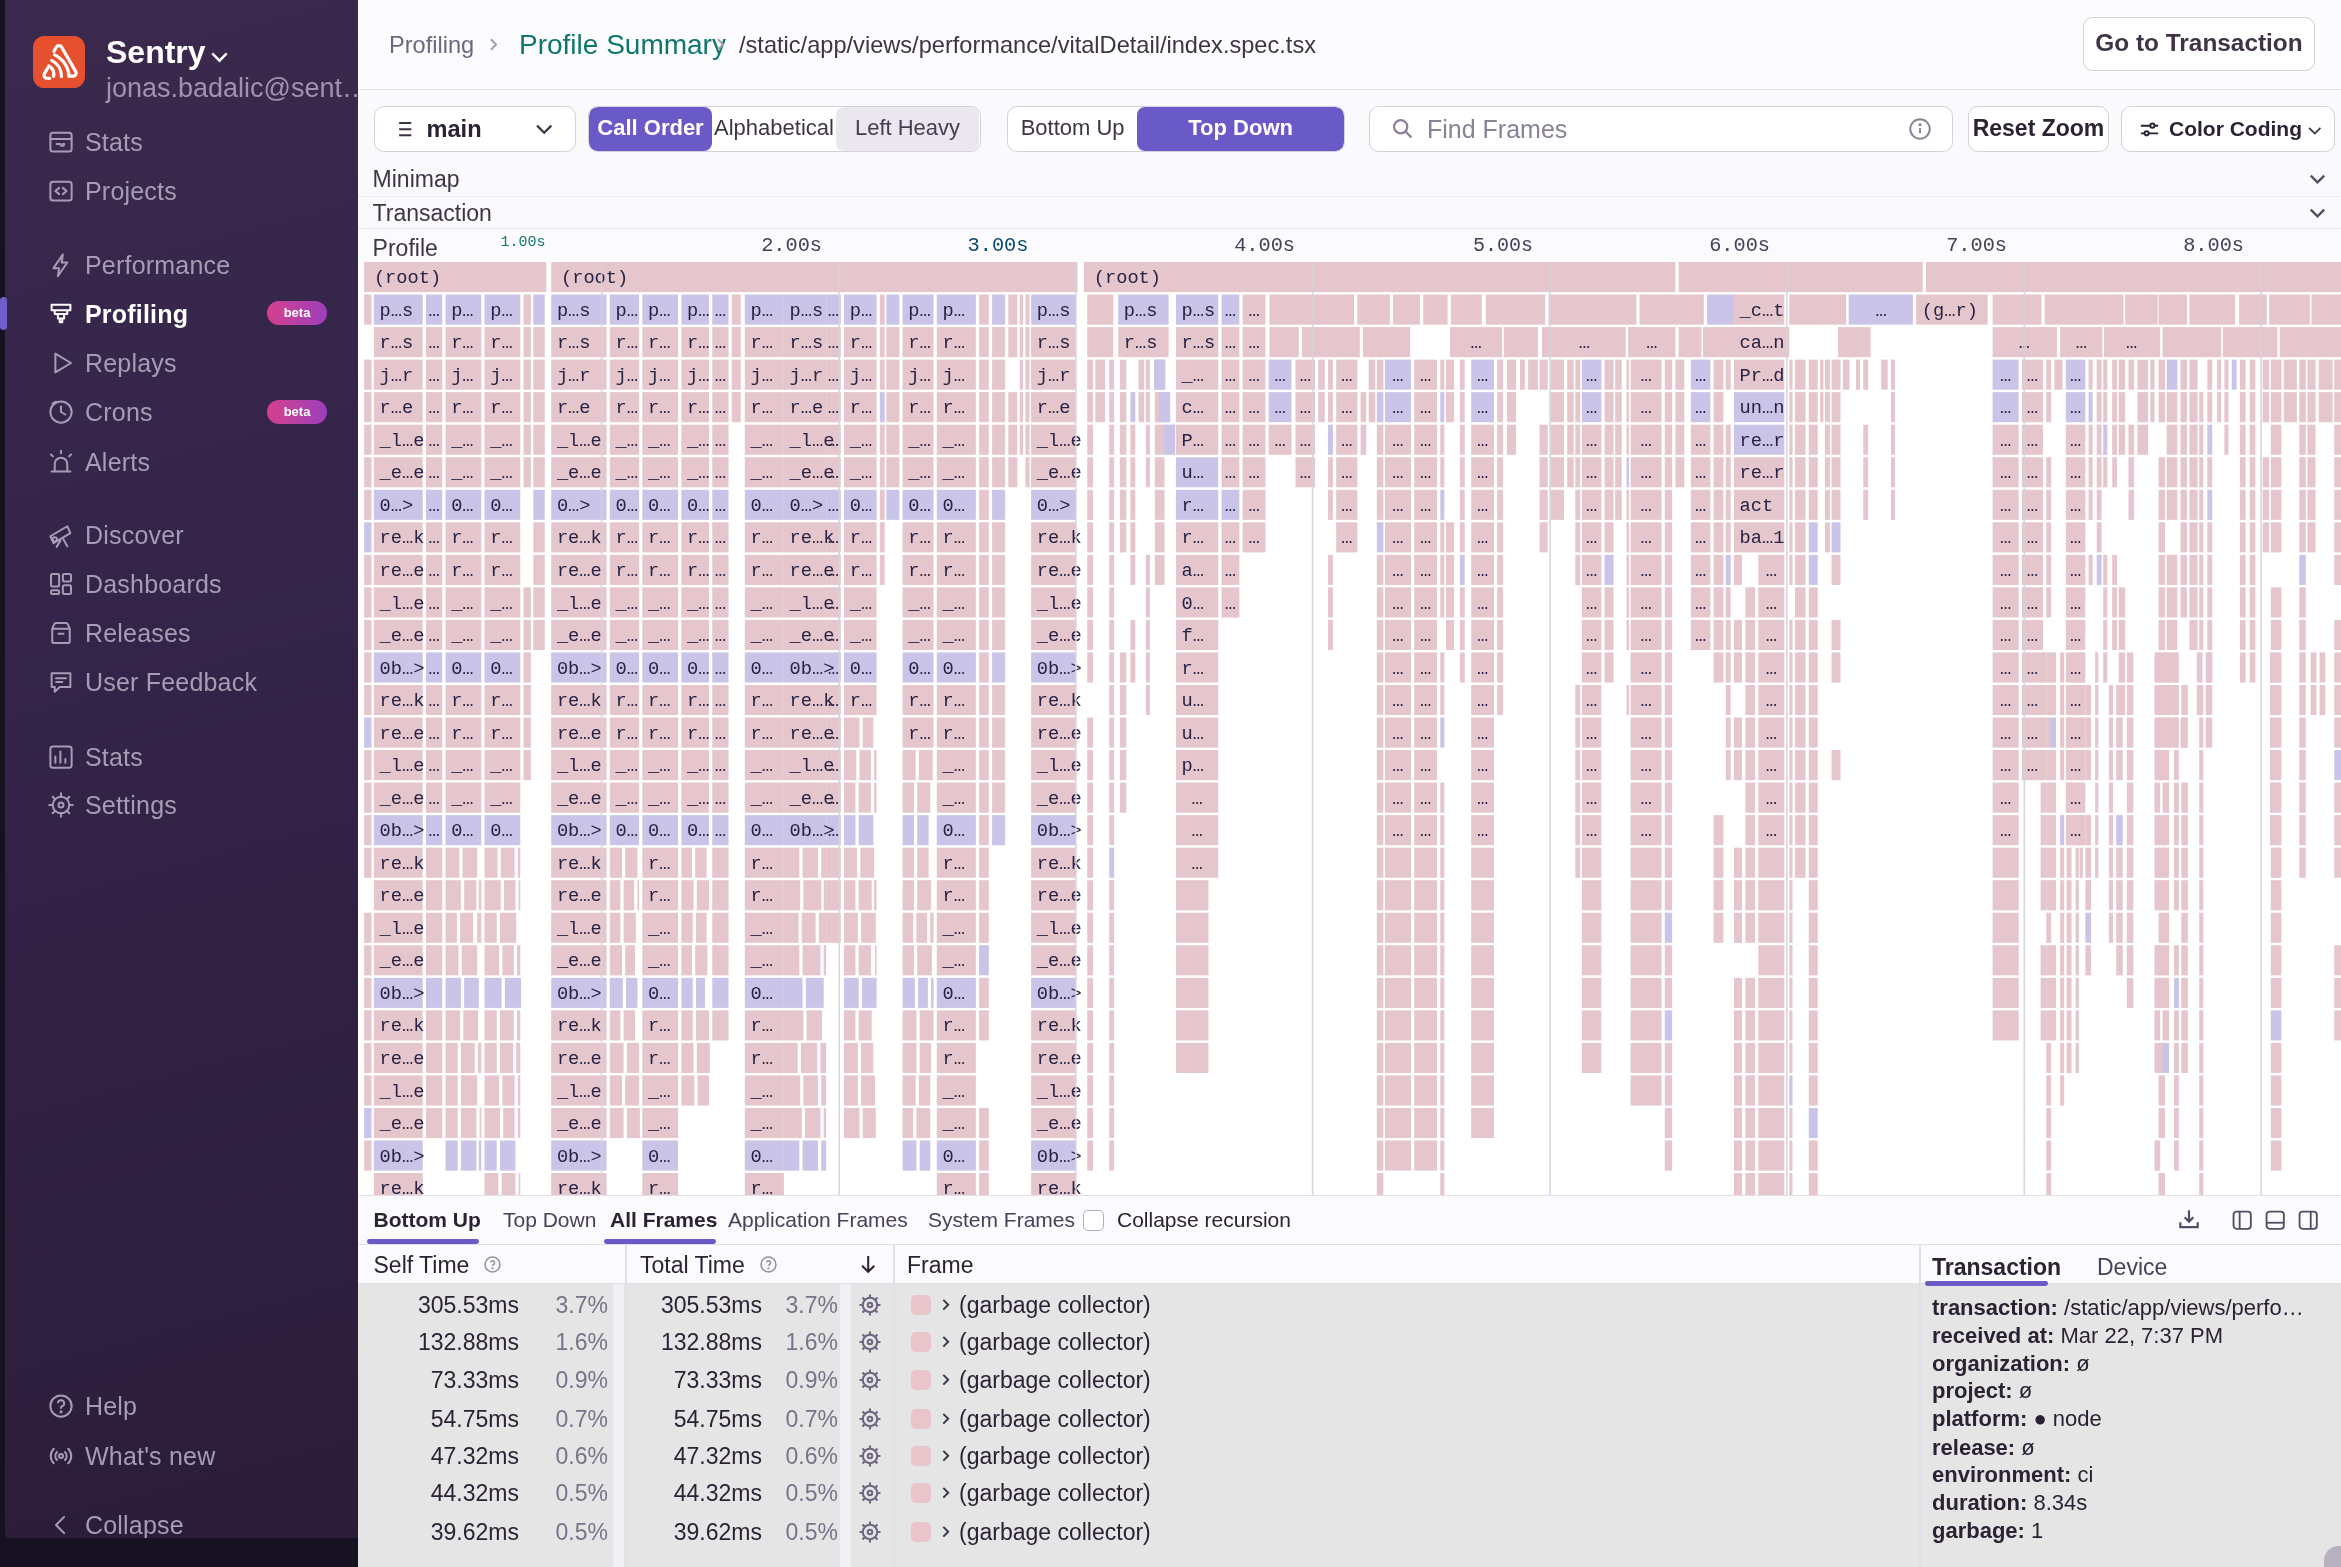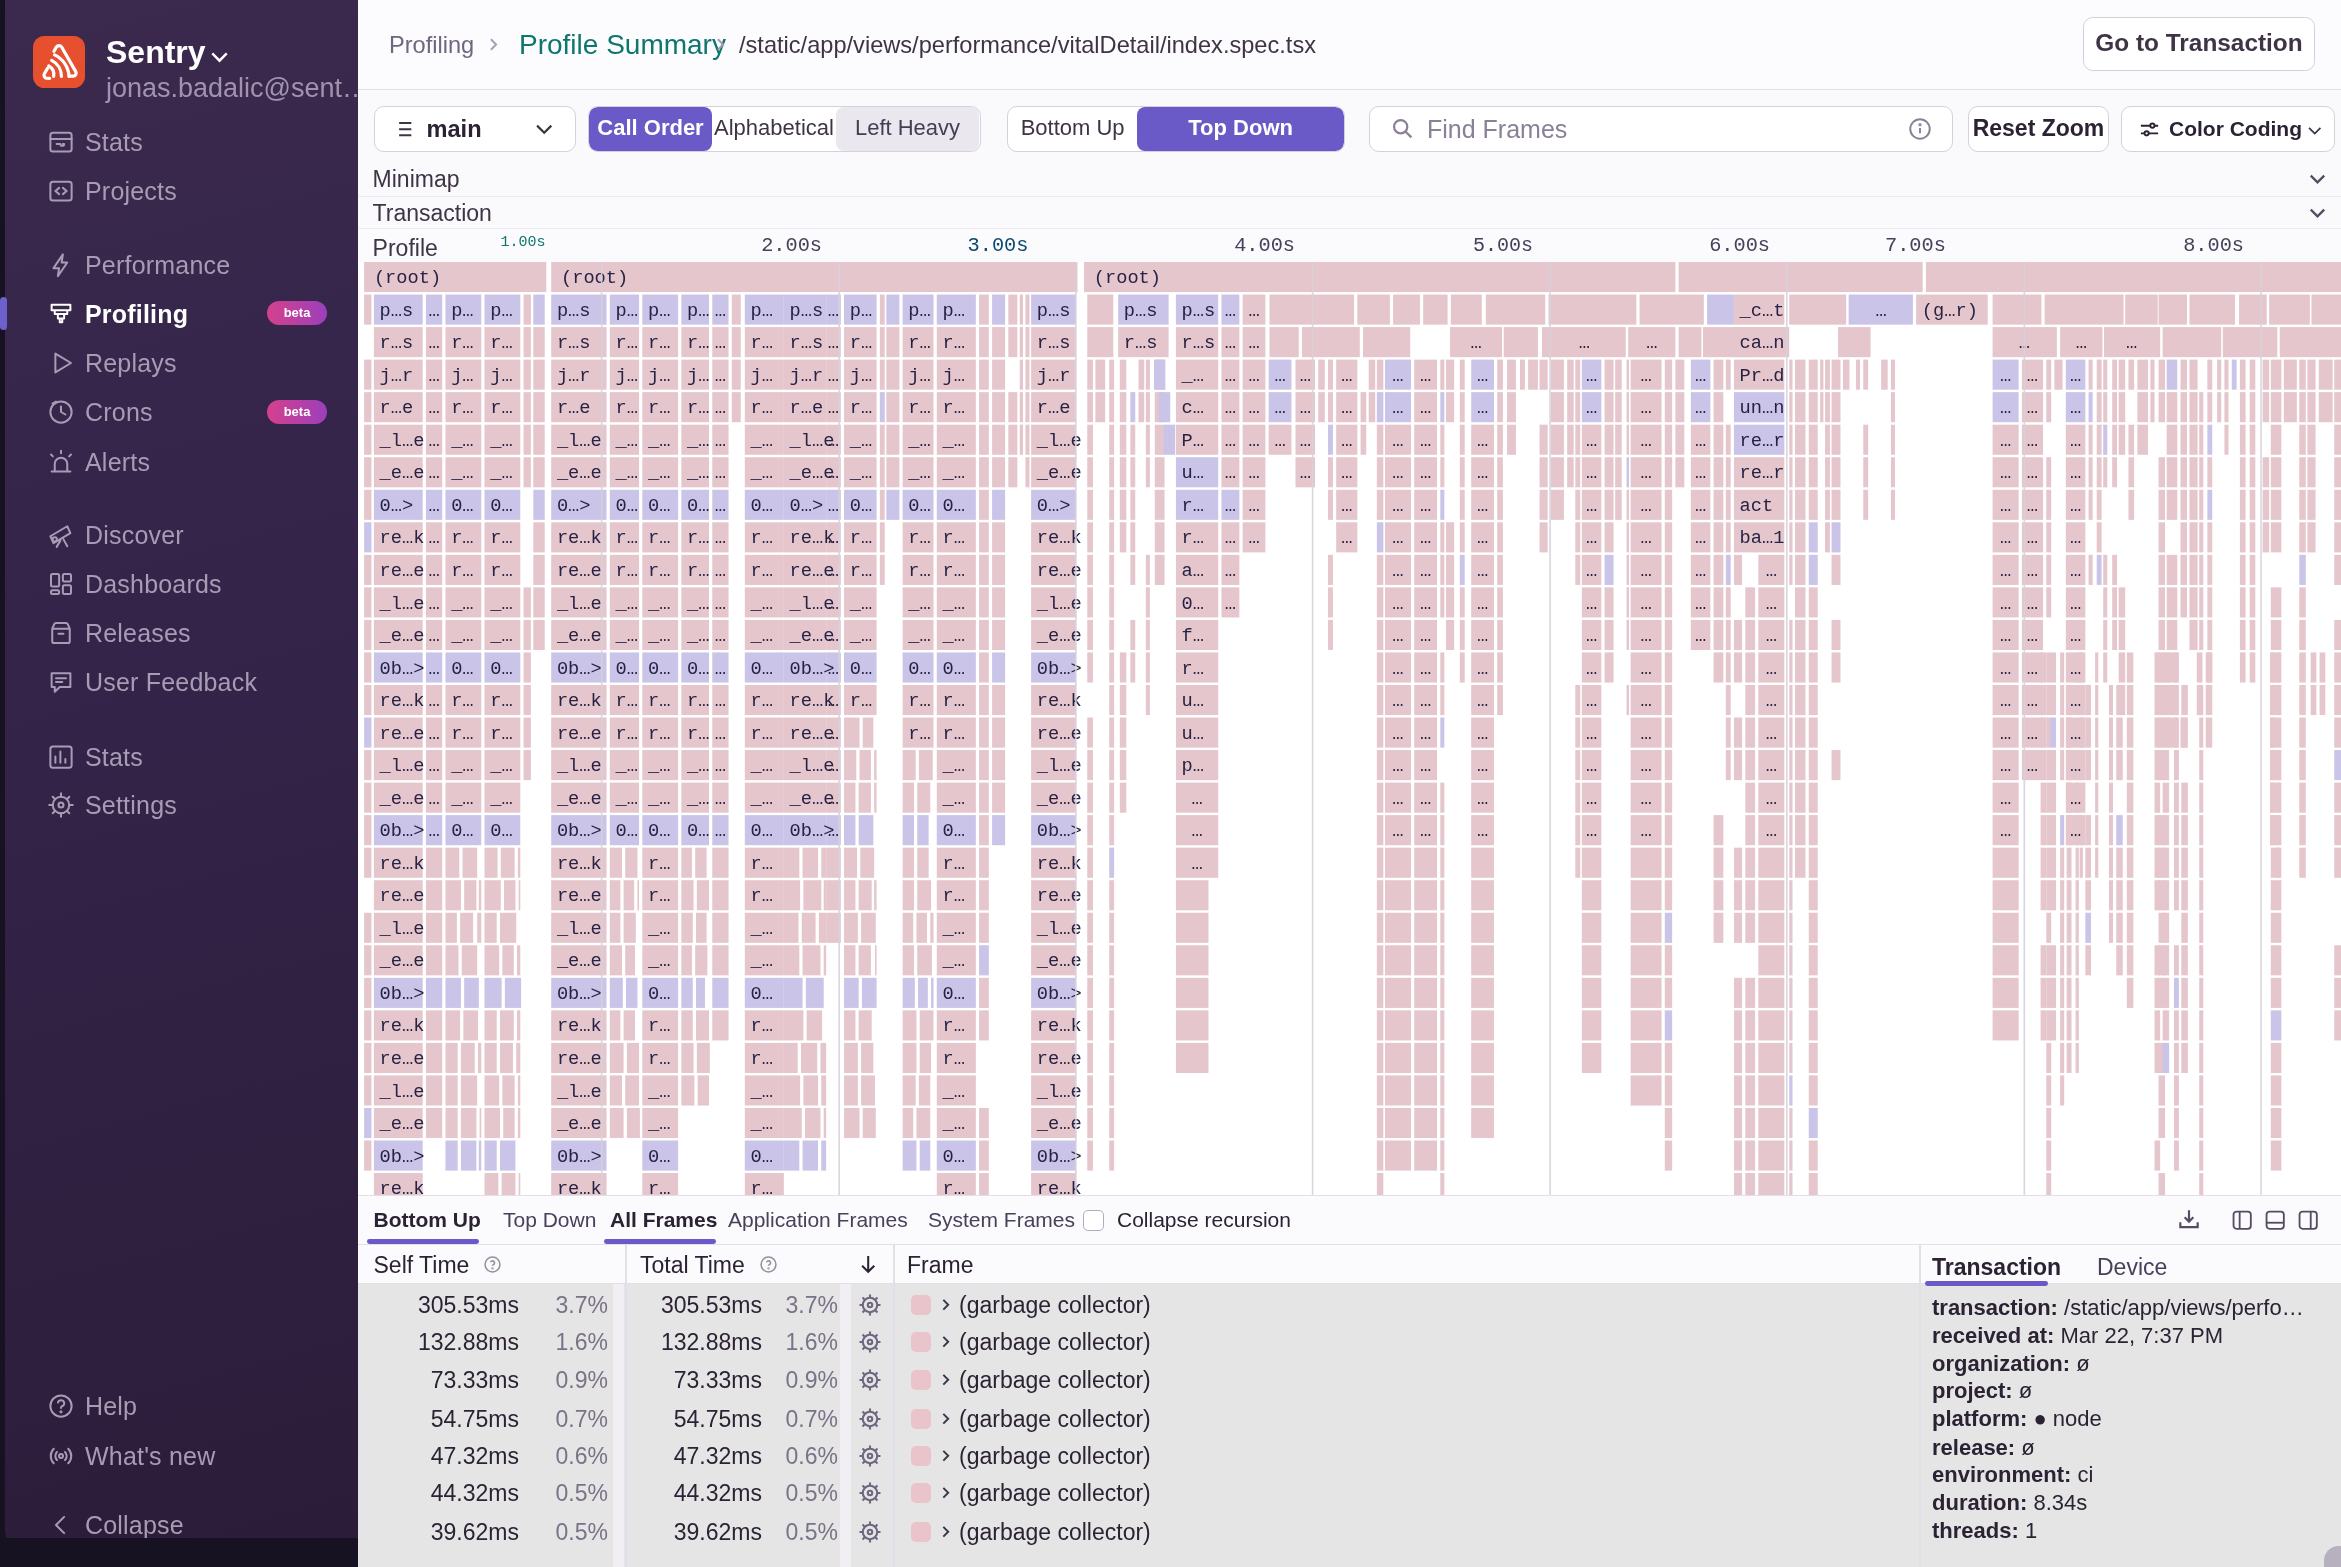--- a/index.html
+++ b/index.html
@@ -218,21 +218,21 @@
       </svg>
 </div>
 <div class="abs" style="left:0;top:229px;width:1984px;height:33px;background:#fbfafc">
 <span class="abs" style="left:14.6px;top:5.7px;font-size:23px;color:#3e3446">Profile</span>
 <span class="abs" style="left:104px;width:122px;text-align:center;top:4.9px;font-family:'Liberation Mono',monospace;font-size:15px;color:#0f766e">1.00s</span>
       <span class="abs" style="left:342px;width:122px;text-align:right;top:4.9px;font-family:'Liberation Mono',monospace;font-size:20.3px;color:#47405a">2.00s</span>
       <span class="abs" style="left:579px;width:122px;text-align:center;top:4.9px;font-family:'Liberation Mono',monospace;font-size:20.3px;color:#0c4a6e">3.00s</span>
       <span class="abs" style="left:815px;width:122px;text-align:right;top:4.9px;font-family:'Liberation Mono',monospace;font-size:20.3px;color:#47405a">4.00s</span>
       <span class="abs" style="left:1053px;width:122px;text-align:right;top:4.9px;font-family:'Liberation Mono',monospace;font-size:20px;color:#47405a">5.00s</span>
       <span class="abs" style="left:1290px;width:122px;text-align:right;top:4.9px;font-family:'Liberation Mono',monospace;font-size:20.3px;color:#47405a">6.00s</span>
-      <span class="abs" style="left:1527px;width:122px;text-align:left;top:4.9px;font-family:'Liberation Mono',monospace;font-size:20.3px;color:#47405a">7.00s</span>
+      <span class="abs" style="left:1527px;width:122px;text-align:right;top:4.9px;font-family:'Liberation Mono',monospace;font-size:20.3px;color:#47405a">7.00s</span>
       <span class="abs" style="left:1764px;width:122px;text-align:right;top:4.9px;font-family:'Liberation Mono',monospace;font-size:20.3px;color:#47405a">8.00s</span>
 </div>
   <svg width="1984" height="933" viewBox="440 322 2438 1147" style="position:absolute;left:0;top:262px">
       <style>rect.p{fill:#e4c6cc}rect.l{fill:#c9c4e8}text{font-family:"Liberation Mono",monospace;font-size:23px;fill:#282344}</style>
       <rect x="447" y="322" width="224" height="37" class="p"></rect>
       <rect x="677" y="322" width="647" height="37" class="p"></rect>
       <rect x="1332" y="322" width="727" height="37" class="p"></rect>
       <rect x="2063" y="322" width="300" height="37" class="p"></rect>
       <rect x="2367" y="322" width="511" height="37" class="p"></rect>
       <rect x="459" y="362" width="60" height="37" class="l"></rect>
@@ -2761,16 +2761,16 @@
 <div class="abs" style="left:1567px;top:1281px;width:123px;height:4.9px;border-radius:2.4px;background:#6a5ac8"></div>
 <span class="abs" style="left:1739px;top:1254px;font-size:23px;color:#49405a">Device</span>
 <div class="abs" style="left:1574px;top:1291px;width:404px;height:33px;line-height:33px;font-size:22px;color:#2b2233;white-space:nowrap;overflow:hidden"><b>transaction:</b> /static/app/views/perfo…</div>
     <div class="abs" style="left:1574px;top:1319px;width:404px;height:33px;line-height:33px;font-size:22px;color:#2b2233;white-space:nowrap;overflow:hidden"><b>received at:</b> Mar 22, 7:37 PM</div>
     <div class="abs" style="left:1574px;top:1347px;width:404px;height:33px;line-height:33px;font-size:22px;color:#2b2233;white-space:nowrap;overflow:hidden"><b>organization:</b> ø</div>
     <div class="abs" style="left:1574px;top:1374px;width:404px;height:33px;line-height:33px;font-size:22px;color:#2b2233;white-space:nowrap;overflow:hidden"><b>project:</b> ø</div>
     <div class="abs" style="left:1574px;top:1402px;width:404px;height:33px;line-height:33px;font-size:22px;color:#2b2233;white-space:nowrap;overflow:hidden"><b>platform:</b> ● node</div>
     <div class="abs" style="left:1574px;top:1431px;width:404px;height:33px;line-height:33px;font-size:22px;color:#2b2233;white-space:nowrap;overflow:hidden"><b>release:</b> ø</div>
     <div class="abs" style="left:1574px;top:1458px;width:404px;height:33px;line-height:33px;font-size:22px;color:#2b2233;white-space:nowrap;overflow:hidden"><b>environment:</b> ci</div>
     <div class="abs" style="left:1574px;top:1486px;width:404px;height:33px;line-height:33px;font-size:22px;color:#2b2233;white-space:nowrap;overflow:hidden"><b>duration:</b> 8.34s</div>
-    <div class="abs" style="left:1574px;top:1514px;width:404px;height:33px;line-height:33px;font-size:22px;color:#2b2233;white-space:nowrap;overflow:hidden"><b>threads:</b> 1</div>
+    <div class="abs" style="left:1574px;top:1514px;width:404px;height:33px;line-height:33px;font-size:22px;color:#2b2233;white-space:nowrap;overflow:hidden"><b>garbage:</b> 1</div>
 <div class="abs" style="right:0;bottom:0;width:18px;height:21px;background:#b7b1bf;border-top-left-radius:14.6px"></div>
 </div>
 
 
 </body></html>

